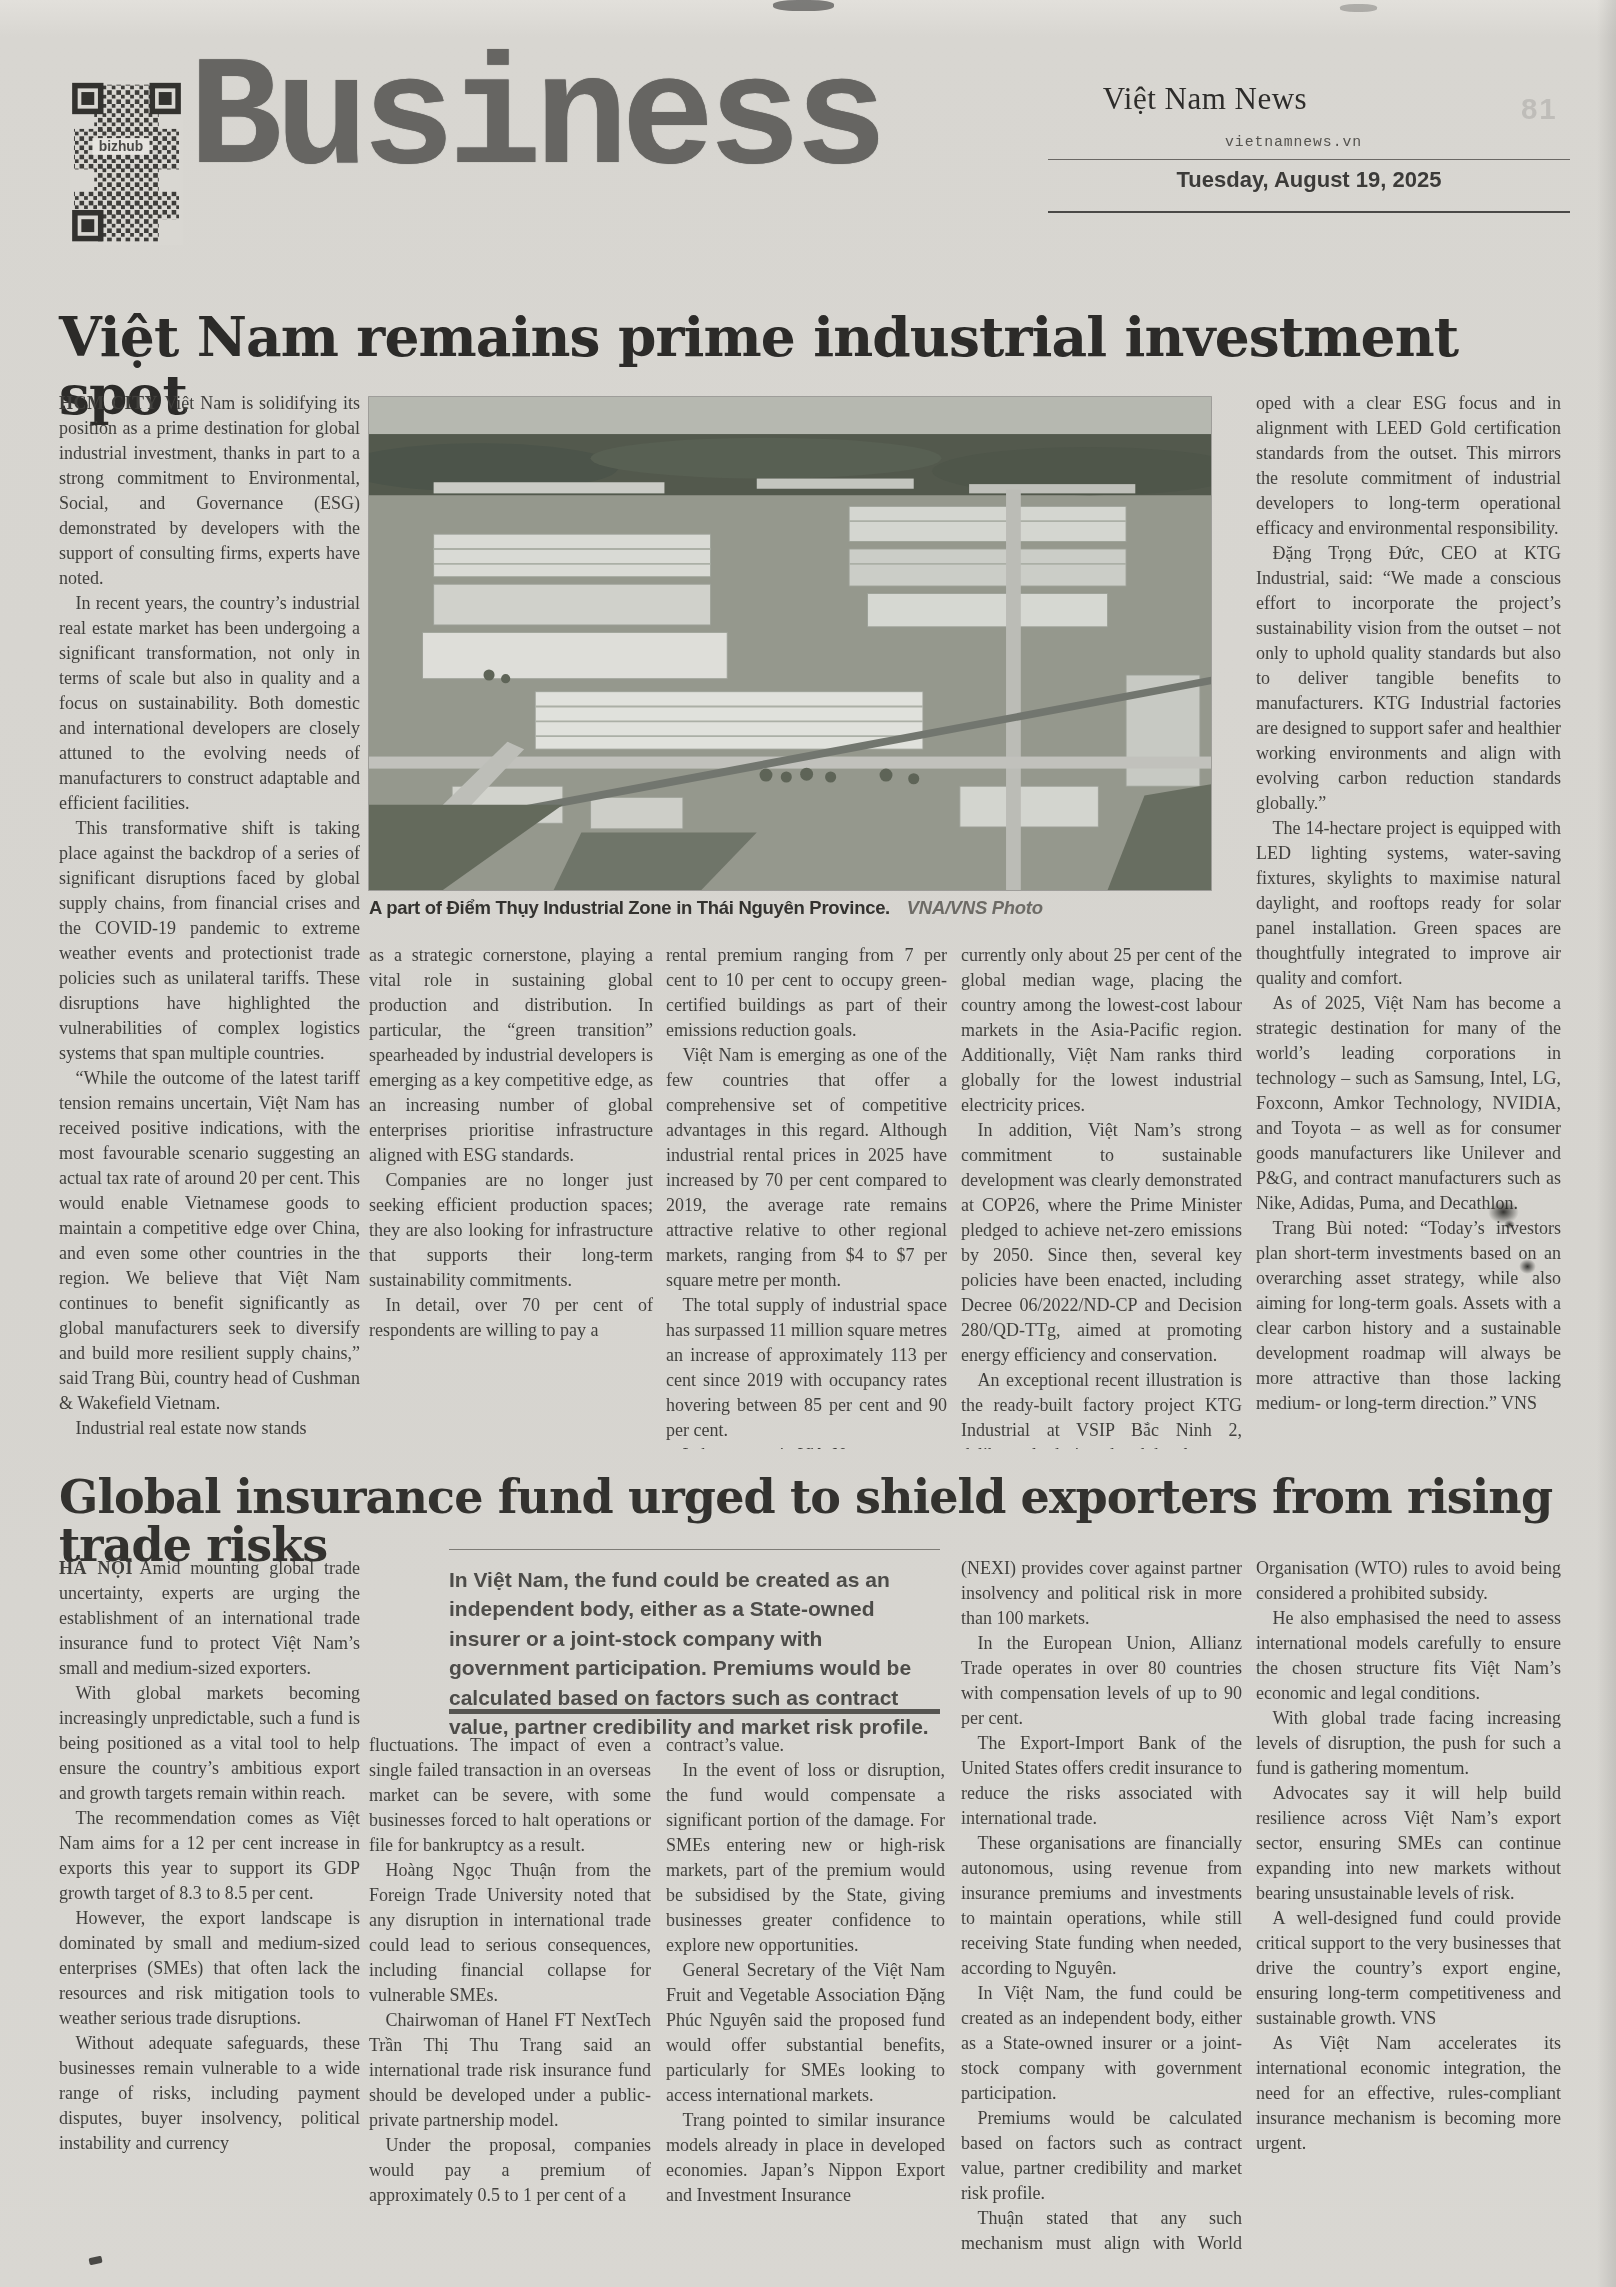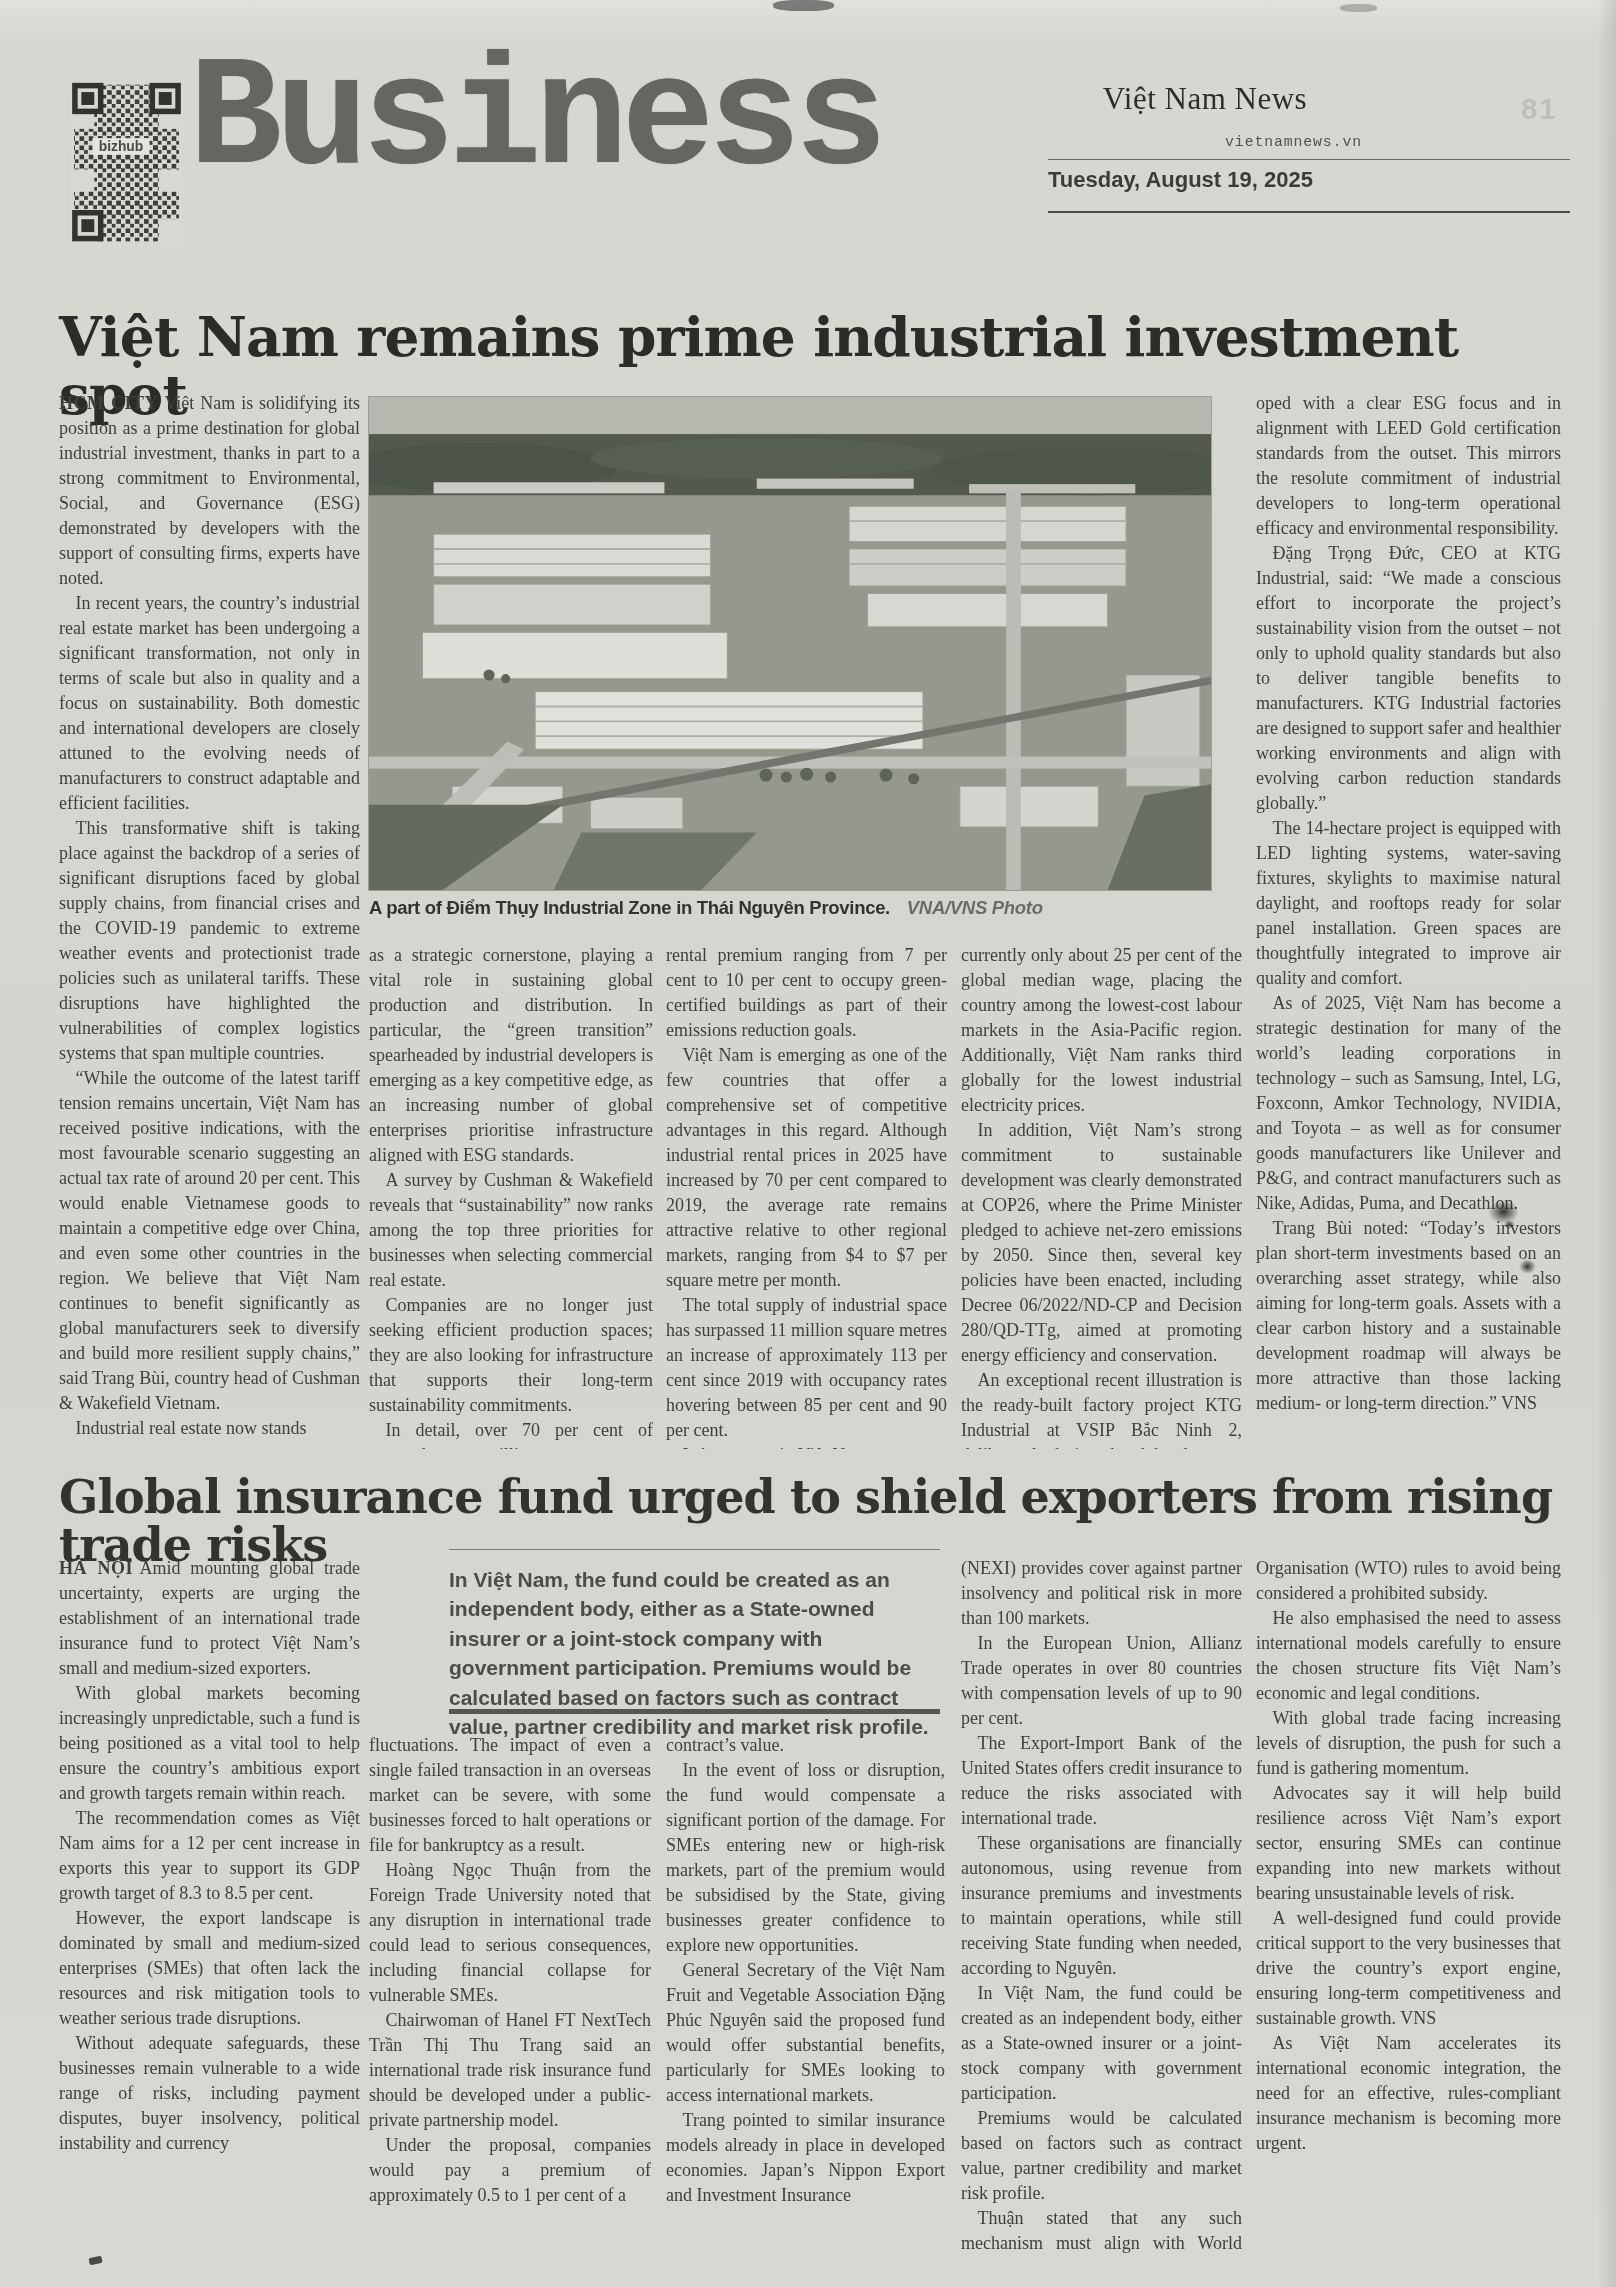--- a/index.html
+++ b/index.html
@@ -28,21 +28,21 @@
   }
   .mast-right{position:absolute;left:1048px;top:81px;width:522px;}
   .paper-name{
     font-family:"Liberation Serif",serif;font-size:31px;color:#2e2d2b;
     text-align:center;width:314px;letter-spacing:0.5px;
   }
   .site{width:314px;text-align:right;font-family:Liberation Mono, monospace;
     font-size:14.8px;color:#55534f;margin-top:17px;letter-spacing:0.9px;}
   .mast-rule{width:522px;height:1.8px;background:#4a4947;margin-top:9.2px;}
   .mast-rule.thin{height:0.9px;background:#6a6865;}
-  .mast-date{width:522px;font-family:"Liberation Sans",sans-serif;
+  .mast-date{width:522px;text-align:center;font-family:"Liberation Sans",sans-serif;
     font-weight:bold;font-size:22px;color:#3c3b39;padding:7.4px 0 8.3px 0;}
   .page-badge{position:absolute;left:1521px;top:92px;font-family:"Liberation Sans",sans-serif;
     font-weight:bold;font-size:29.5px;color:rgba(60,60,60,0.16);letter-spacing:1.8px;}
 
   
   .headline1{
     position:absolute;left:59px;top:308px;width:1477px;
     font-family:"DejaVu Serif",serif;font-weight:bold;
     font-size:55px;letter-spacing:-0.9px;color:#2c2b29;line-height:1.05;
   }
@@ -225,21 +225,20 @@
       <polygon points="840,430 912,418 912,532 800,532" fill="#626b57"></polygon>
     </svg>
   </div>
   <div class="caption">
     <span>A part of Điểm Thụy Industrial Zone in Thái Nguyên Province.</span>
     <span class="credit">VNA/VNS Photo</span>
   </div>
 
   <div class="col cont a1-col2">
       <p class="para">as a strategic cornerstone, playing a vital role in sustaining global production and distribution. In particular, the “green transition” spearheaded by industrial developers is emerging as a key competitive edge, as an increasing number of global enterprises prioritise infrastructure aligned with ESG standards.</p>
-      <p class="para">A survey by Cushman &amp; Wakefield reveals that “sustainability” now ranks among the top three priorities for businesses when selecting commercial real estate.</p>
       <p class="para">Companies are no longer just seeking efficient production spaces; they are also looking for infrastructure that supports their long-term sustainability commitments.</p>
       <p class="para">In detail, over 70 per cent of respondents are willing to pay a</p>
     </div>
   <div class="col cont a1-col3">
       <p class="para">rental premium ranging from 7 per cent to 10 per cent to occupy green-certified buildings as part of their emissions reduction goals.</p>
       <p class="para">Việt Nam is emerging as one of the few countries that offer a comprehensive set of competitive advantages in this regard. Although industrial rental prices in 2025 have increased by 70 per cent compared to 2019, the average rate remains attractive relative to other regional markets, ranging from $4 to $7 per square metre per month.</p>
       <p class="para">The total supply of industrial space has surpassed 11 million square metres an increase of approximately 113 per cent since 2019 with occupancy rates hovering between 85 per cent and 90 per cent.</p>
       <p class="para">Labour costs in Việt Nam are</p>
     </div>
   <div class="col cont a1-col4">

